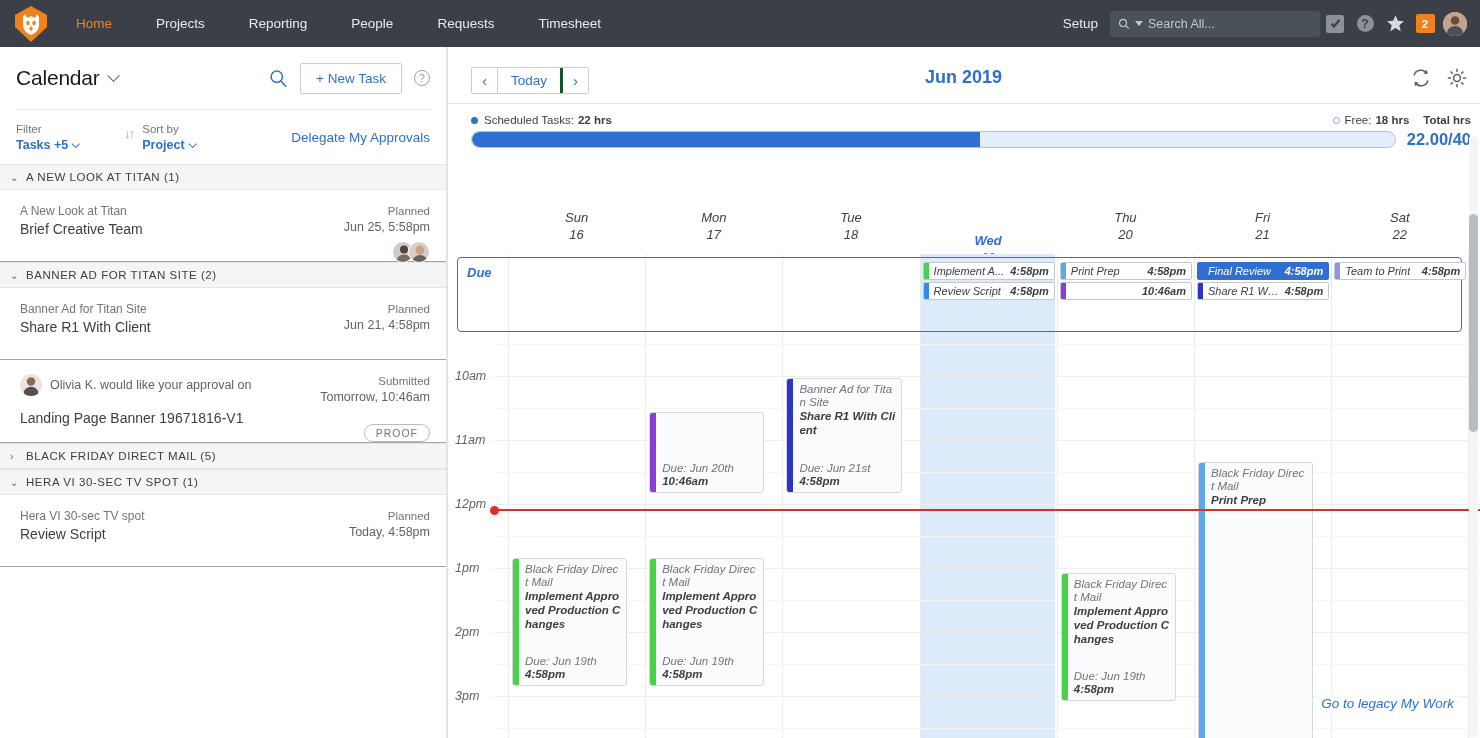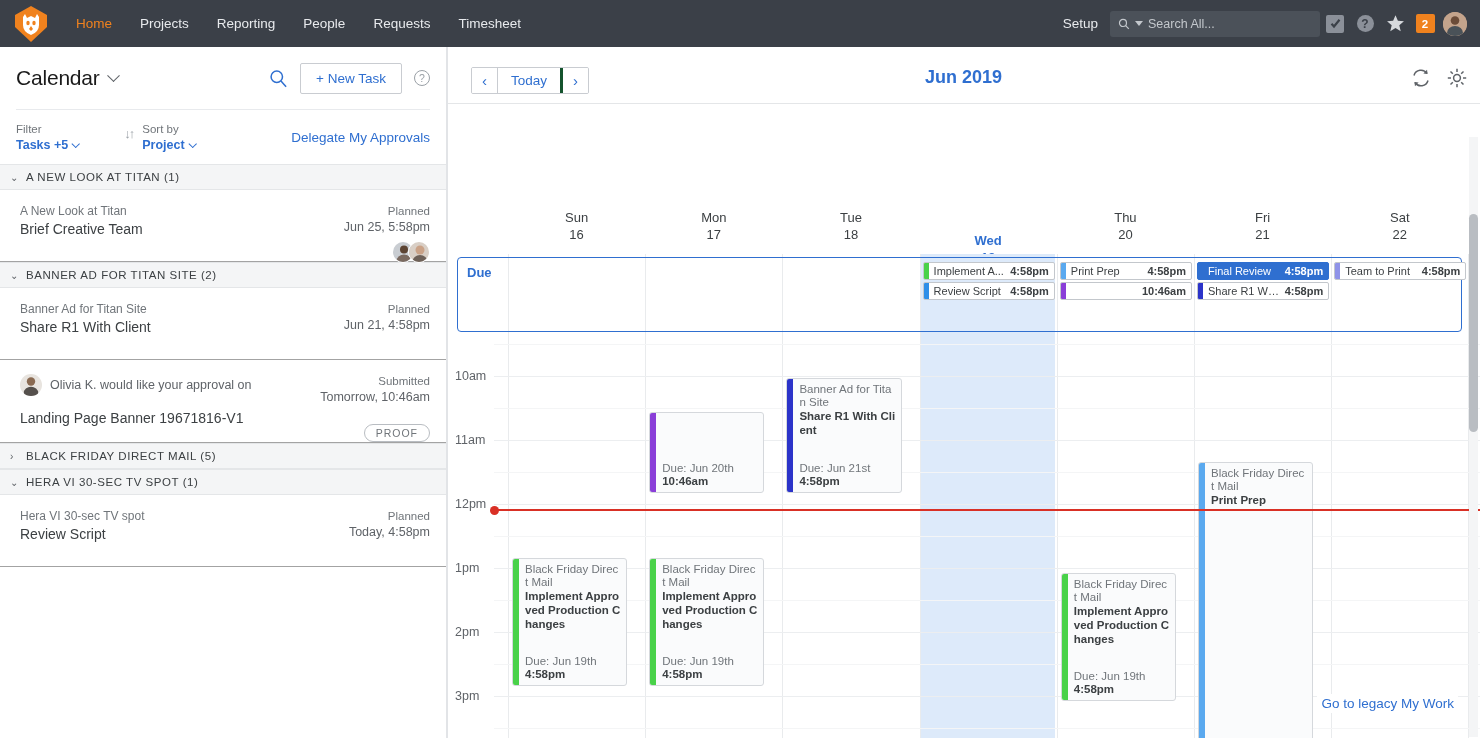--- a/index.html
+++ b/index.html
@@ -15,21 +15,21 @@
   
   .topnav {
     position:absolute; left:0; top:0; width:1480px; height:47px;
     background:#3b4048; display:flex; align-items:center;
   }
   .brand {
     width:62px; height:47px; display:flex; align-items:center; justify-content:center;
     flex:0 0 62px;
   }
   .brand svg { display:block; }
-  .nav-links { display:flex; align-items:center; gap:0; }
+  .nav-links { display:flex; align-items:center; gap:16px; }
   .nav-link {
     color:#e8eaed; font-size:13.5px; padding:0 14px; line-height:47px;
     cursor:pointer; white-space:nowrap; text-decoration:none;
   }
   .nav-link.active { color:#f0821e; }
   .nav-right {
     margin-left:auto; display:flex; align-items:center; height:47px; padding-right:10px; gap:0;
   }
   .setup-link { color:#e8eaed; font-size:13.5px; padding:0 12px; cursor:pointer; }
   .searchbox {
@@ -158,21 +158,21 @@
   .bold { font-weight:bold; }
   .hb-track {
     margin-top:5px; height:17px; border:1px solid #9ec3ef; border-radius:9px;
     background:#e4eefb; position:relative; overflow:hidden; margin-right:75px;
   }
   .hb-fill { height:100%; background:#2f6fd0; border-radius:9px 0 0 9px; }
   .hb-total {
     position:absolute; right:9px; top:26px; font-size:16.5px; font-weight:bold; color:#2f6fd0;
   }
 
-  .daygrid { position:absolute; left:0; top:162px; width:1033px; height:529px; }
+  .daygrid { position:absolute; left:0; top:162px; width:1033px; height:529px;font-style:italic; }
   .dayhdr { height:45px; position:relative; }
   .dh {
     position:absolute; top:0; text-align:center; font-size:13px; color:#3c4043; line-height:17px;
   }
   .dh .d1 { display:block; }
   .dh .d2 { display:block; }
   .dh.today { color:#2f6fd0; font-weight:bold; }
 
   .gridwrap { position:absolute; left:0; top:45px; width:1033px; height:484px; overflow:hidden; }
   .todaycol {
@@ -427,20 +427,39 @@
           <line x1="4.5" y1="4.5" x2="6.8" y2="6.8"></line>
             <line x1="15.2" y1="15.2" x2="17.5" y2="17.5"></line>
           <line x1="17.5" y1="4.5" x2="15.2" y2="6.8"></line>
             <line x1="6.8" y1="15.2" x2="4.5" y2="17.5"></line>
         </g>
       </svg>
     </div>
   </div>
   <div class="cal-sub"></div>
 
+  <div class="hours-bar">
+    <div class="hb-row1">
+      <span class="dot-blue"></span>
+      <span>Scheduled Tasks:</span>
+      <span class="bold" style="margin-left:4px">22 hrs</span>
+      <span class="hb-right">
+        <span style="display:flex;align-items:center">
+          <span class="dot-hollow"></span>
+          <span>Free:</span>
+          <span class="bold" style="margin-left:4px">18 hrs</span>
+        </span>
+        <span class="bold">Total hrs</span>
+      </span>
+    </div>
+    <div class="hb-track">
+      <div class="hb-fill" id="hbfill" style="width: 55%;"></div>
+    </div>
+    <div class="hb-total">22.00/40</div>
+  </div>
 
   <div class="daygrid">
     <div class="dayhdr" id="dayhdr">
         <div class="dh" style="left: 61px; width: 137.2px;">
           <span class="d1">Sun</span>
           <span class="d2">16</span>
         </div>
         <div class="dh" style="left: 198.2px; width: 137.2px;">
           <span class="d1">Mon</span>
           <span class="d2">17</span>

